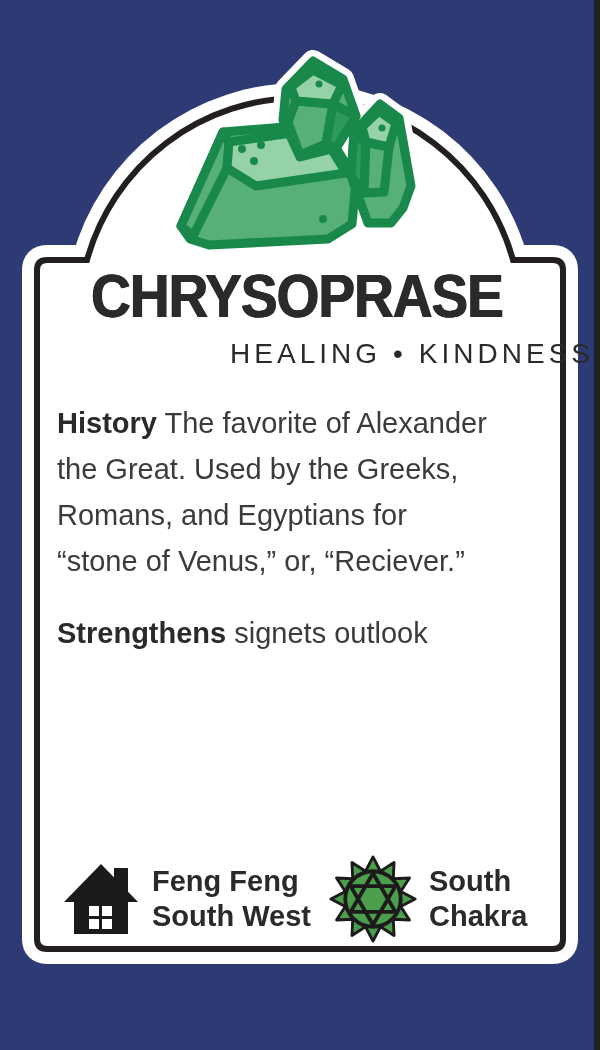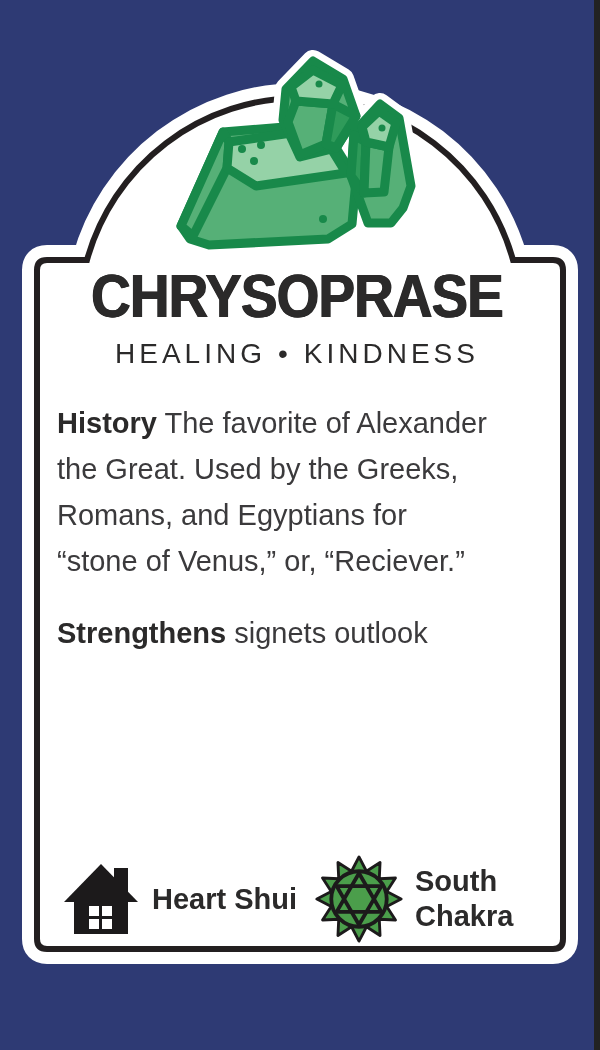--- a/index.html
+++ b/index.html
@@ -19,21 +19,21 @@
   .dot{fill:var(--crystal-outline,#18894a);}
 
   .title{
     position:absolute;top:266px;left:0;width:100%;text-align:center;
     font-size:55px;font-weight:bold;letter-spacing:-1px;line-height:1.1;
     color:var(--title,#2b2a2a);
     transform:scaleY(1.12);transform-origin:50% 50%;
     text-shadow:0.6px 0 0 currentColor,-0.6px 0 0 currentColor;
   }
   .subtitle{
-    position:absolute;top:338px;left:0;width:100%;text-align:center;
+    position:absolute;top:338px;left:0;width:100%;text-align:right;
     font-size:28px;letter-spacing:4px;color:var(--title,#2b2a2a);
   }
   .subtitle .sep{padding:0 12px;}
 
   .body-copy{
     position:absolute;left:57px;top:396px;width:500px;
     color:var(--body-text,#3b3a3c);font-size:29px;line-height:46px;
   }
   .body-copy b{font-weight:bold;color:var(--title,#2b2a2a);}
   .line{display:block;white-space:nowrap;}
@@ -127,21 +127,22 @@
     <svg class="icon-svg" width="78" height="74" viewBox="0 0 78 74">
       <rect class="house" x="52" y="6" width="14" height="28"></rect>
       <polygon class="house" points="39,2 76,40 2,40"></polygon>
       <rect class="house" x="12" y="38" width="54" height="34"></rect>
       <rect class="pane" x="27" y="44" width="10" height="10"></rect>
       <rect class="pane" x="40" y="44" width="10" height="10"></rect>
       <rect class="pane" x="27" y="57" width="10" height="10"></rect>
       <rect class="pane" x="40" y="57" width="10" height="10"></rect>
     </svg>
     <div class="f-label">
-      <span>Heart Shui</span>
+      <span>Feng Feng</span>
+      <span>South West</span>
     </div>
     <svg class="icon-svg chakra-svg" width="88" height="88" viewBox="-46 -46 92 92">
       <polygon class="petals" points="44,0 29,7.8 38.1,22 21.2,21.2 22,38.1 7.8,29 0,44 -7.8,29 -22,38.1 -21.2,21.2 -38.1,22 -29,7.8 -44,0 -29,-7.8 -38.1,-22 -21.2,-21.2 -22,-38.1 -7.8,-29 0,-44 7.8,-29 22,-38.1 21.2,-21.2 38.1,-22 29,-7.8"></polygon>
       <circle class="chakra-circle" cx="0" cy="0" r="29"></circle>
       <polygon class="hexagram" points="0,-27 23.4,13.5 -23.4,13.5"></polygon>
       <polygon class="hexagram" points="0,27 23.4,-13.5 -23.4,-13.5"></polygon>
     </svg>
     <div class="f-label">
       <span>South</span>
       <span>Chakra</span>

